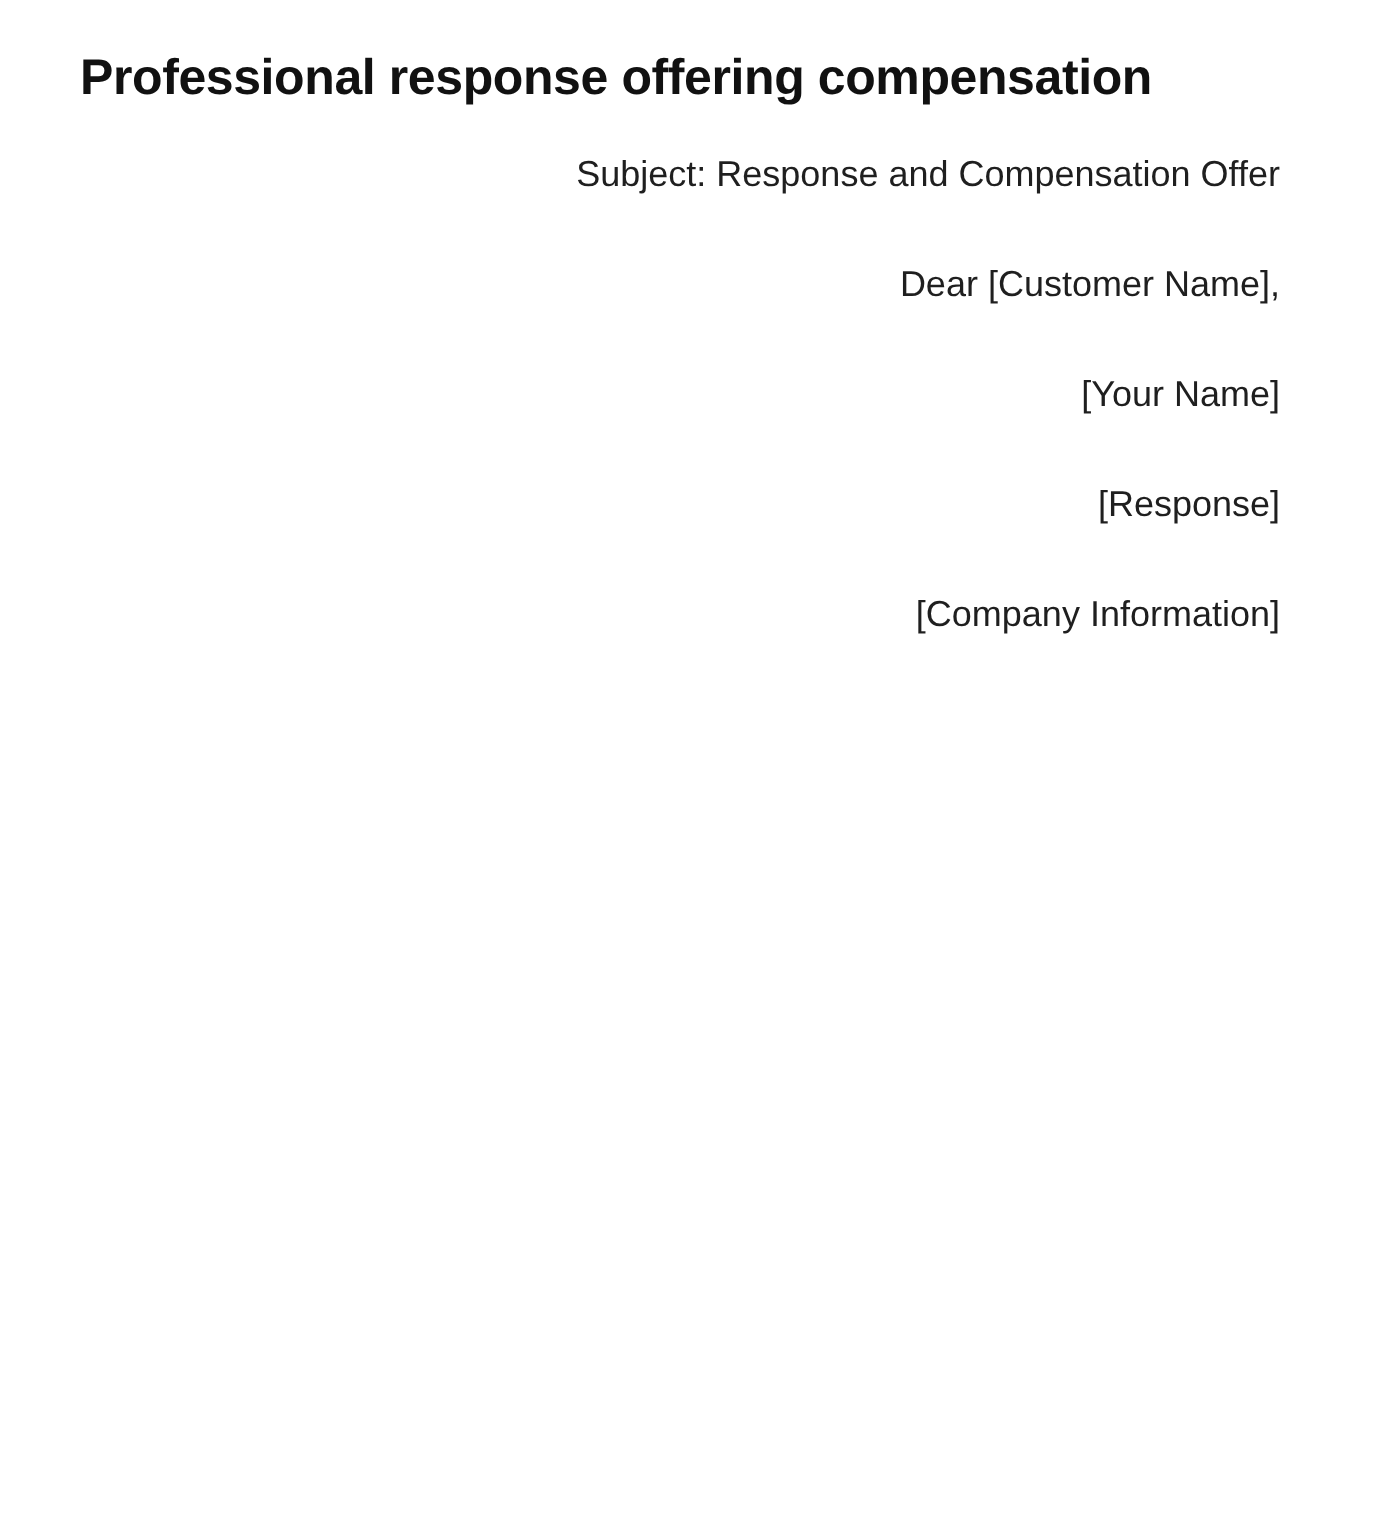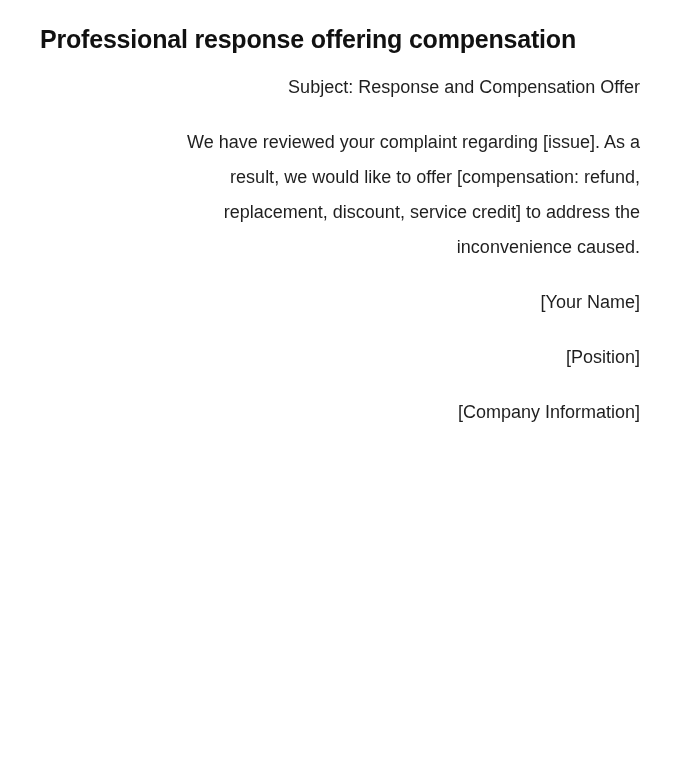--- a/index.html
+++ b/index.html
@@ -36,27 +36,24 @@
   }
 </style>
 </head>
 <body>
 
 <div class="page">
   <h1 class="doc-title">Professional response offering compensation</h1>
 
   <p class="para">Subject: Response and Compensation Offer</p>
 
+  <p class="para">Dear [Customer Name],</p>
 
-  <p class="para">We have reviewed your complaint regarding [issue]. As a
-result, we would like to offer [compensation: refund,
-replacement, discount, service credit] to address the
-inconvenience caused.</p>
 
 
 
   <p class="para">[Your Name]</p>
 
-  <p class="para">[Position]</p>
+  <p class="para">[Response]</p>
 
 
   <p class="para">[Company Information]</p>
 </div>
 
 </body></html>

